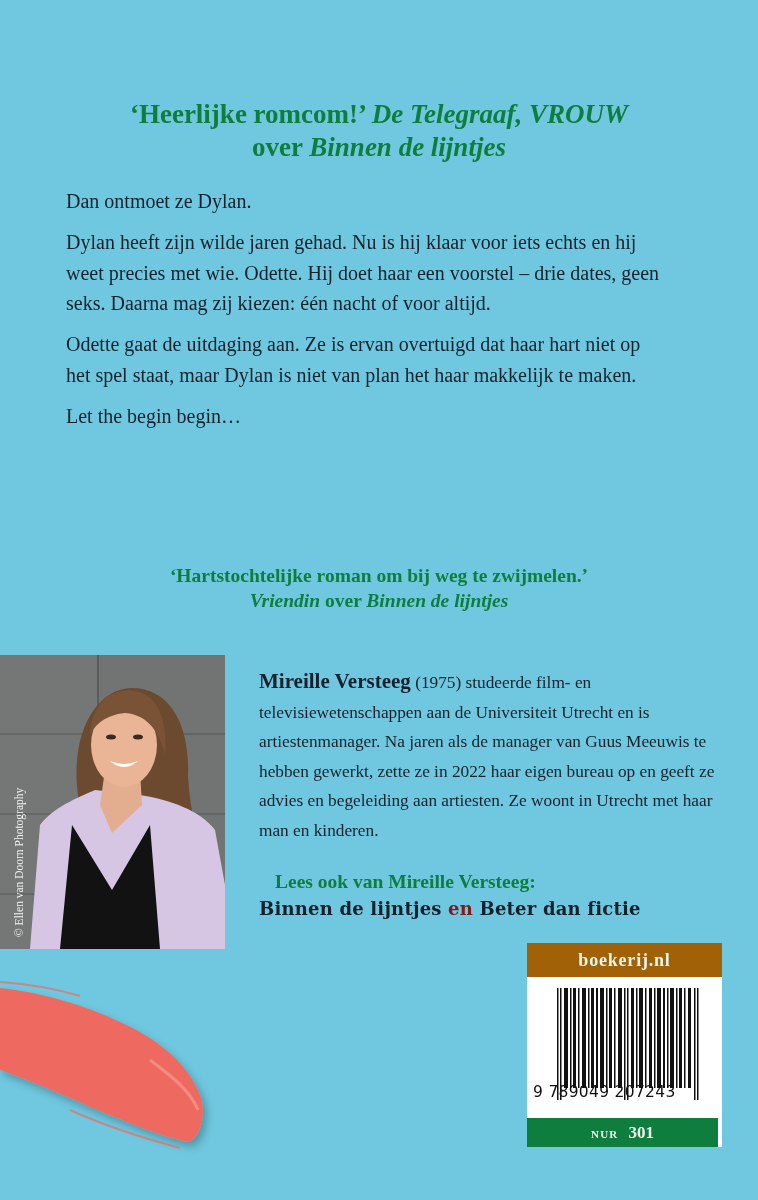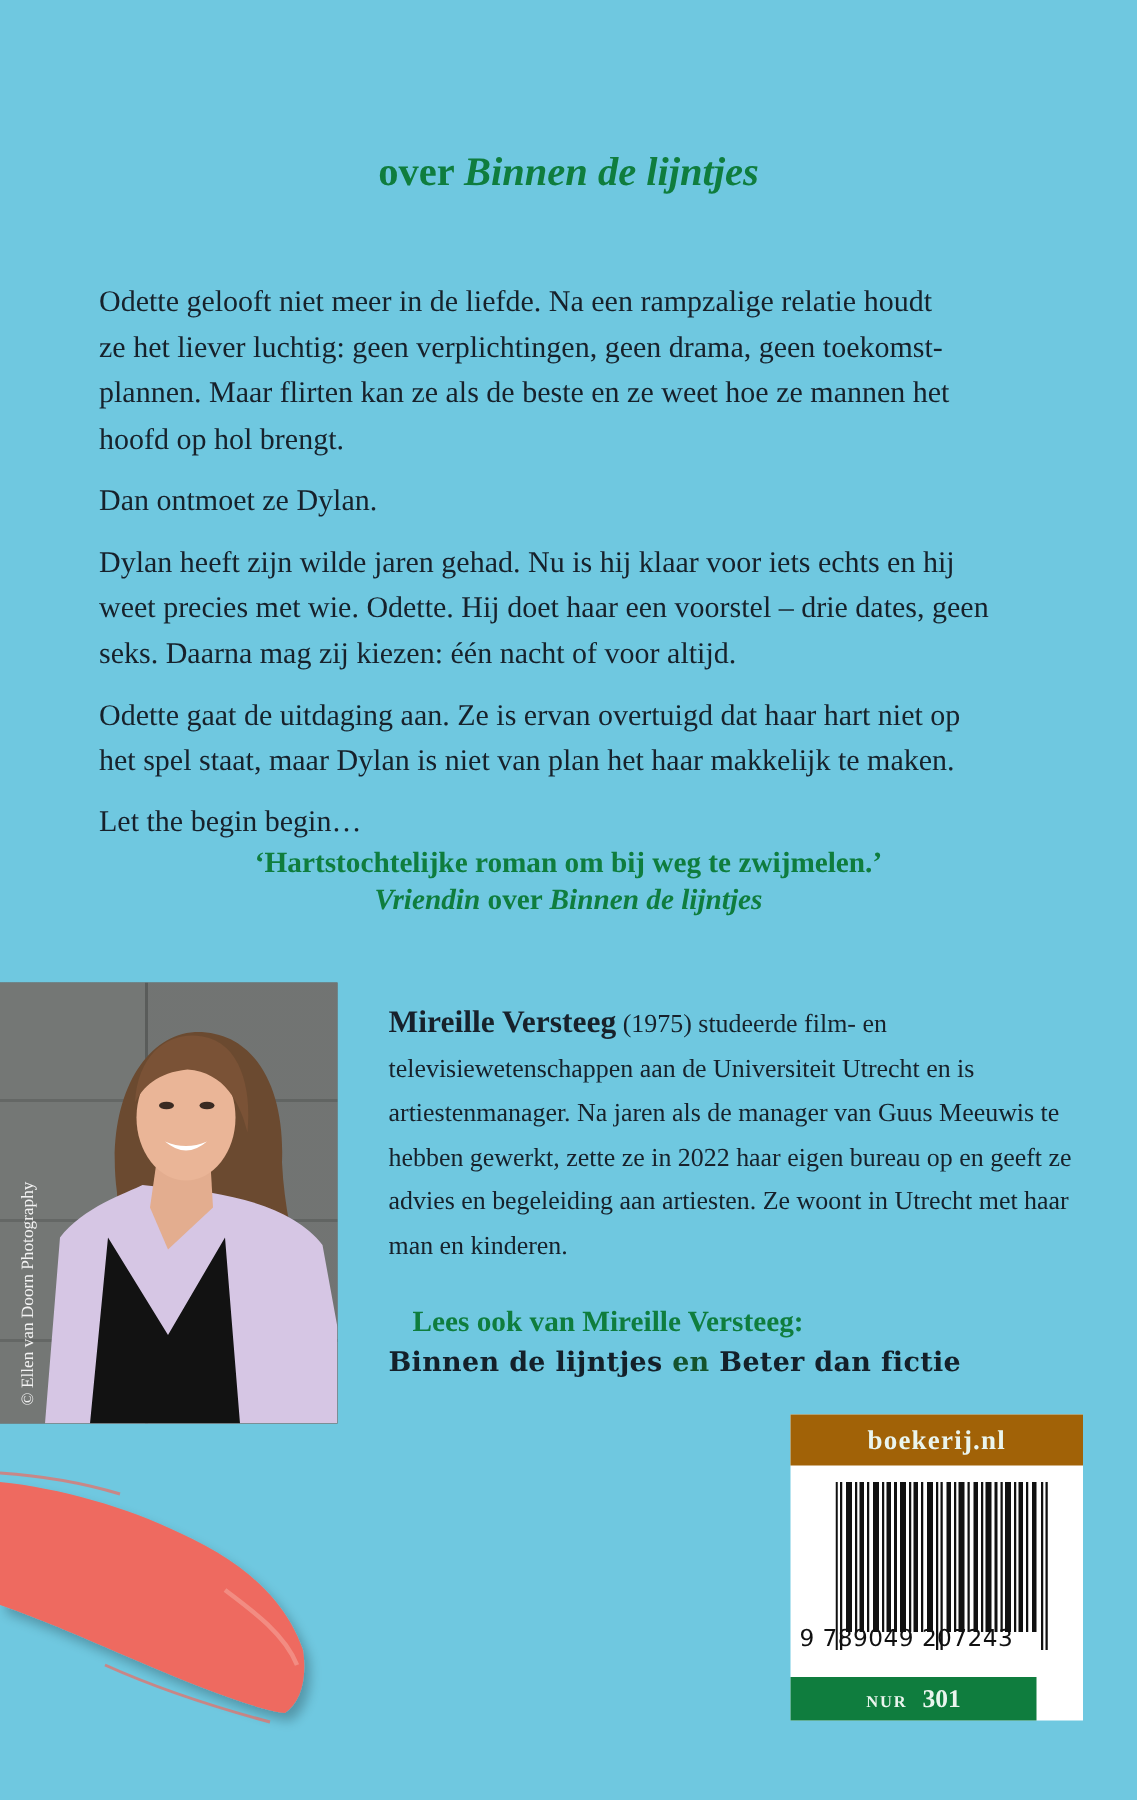--- a/index.html
+++ b/index.html
@@ -54,64 +54,64 @@
     font-size: 17.3px; line-height: 29.5px; color: #17212b;
   }
   .bio .name { font-weight: bold; font-size: 21px; margin-top: 40px; }
 
   .readalso {
     position: absolute; left: 259px; top: 868px; width: 480px;
     font-size: 19.5px; line-height: 27px; font-weight: bold;
   }
   .readalso .label { color: #0f7d3e; display: block; margin-left: 16px; }
   .readalso .titles { color: #14202a; display: block; font-family: "DejaVu Serif", serif; font-size: 18px; letter-spacing: 0.2px; }
-  .readalso .conj { color: #14532d; }
+  .readalso .conj { color: #7f1d1d; }
 
   
   .brush { position: absolute; left: 0; top: 970px; }
 
   
   .barbox {
     position: absolute; left: 527px; top: 943px; width: 195px; height: 204px;
     background: #ffffff;
   }
   .barbox .top {
     position: absolute; left: 0; top: 0; width: 195px; height: 34px;
     background: #a16207; color: #eaf5ee; text-align: center;
     font-weight: bold; font-size: 18px; line-height: 34px; letter-spacing: 0.8px;
   }
   .barbox .bottom {
-    position: absolute; left: 0; bottom: 0; width: 164px; height: 29px;
+    position: absolute; left: 0; bottom: 0; width: 191px; height: 29px;
     background: #0f7d3e; color: #eaf5ee; text-align: center;
     font-weight: bold; line-height: 29px;
   }
   .barbox .bottom .nur { font-size: 11px; letter-spacing: 1.2px; margin-right: 6px; }
   .barbox .bottom .num { font-size: 17px; }
   .barbox .bars { position: absolute; left: 30px; top: 45px; }
   .barbox .digits {
     position: absolute; left: 6px; top: 140px; width: 186px;
     font-family: "DejaVu Sans", sans-serif; font-size: 15.5px; color: #111;
     letter-spacing: 0.3px; white-space: pre;
   }
 </style>
 </head>
 <body>
 
 <div class="quote quote1">
   <div>
+    <span>‘Heerlijke romcom!’</span>
+    <span class="it">De Telegraaf, VROUW</span>
+  </div>
+  <div>
     <span>over</span>
     <span class="it">Binnen de lijntjes</span>
   </div>
 </div>
 
 <div class="blurb">
-  <p>Odette gelooft niet meer in de liefde. Na een rampzalige relatie houdt
-ze het liever luchtig: geen verplichtingen, geen drama, geen toekomst-
-plannen. Maar flirten kan ze als de beste en ze weet hoe ze mannen het
-hoofd op hol brengt.</p>
   <p>Dan ontmoet ze Dylan.</p>
   <p>Dylan heeft zijn wilde jaren gehad. Nu is hij klaar voor iets echts en hij
 weet precies met wie. Odette. Hij doet haar een voorstel – drie dates, geen
 seks. Daarna mag zij kiezen: één nacht of voor altijd.</p>
   <p>Odette gaat de uitdaging aan. Ze is ervan overtuigd dat haar hart niet op
 het spel staat, maar Dylan is niet van plan het haar makkelijk te maken.</p>
   <p>Let the begin begin…</p>
 </div>
 
 <div class="quote quote2">

